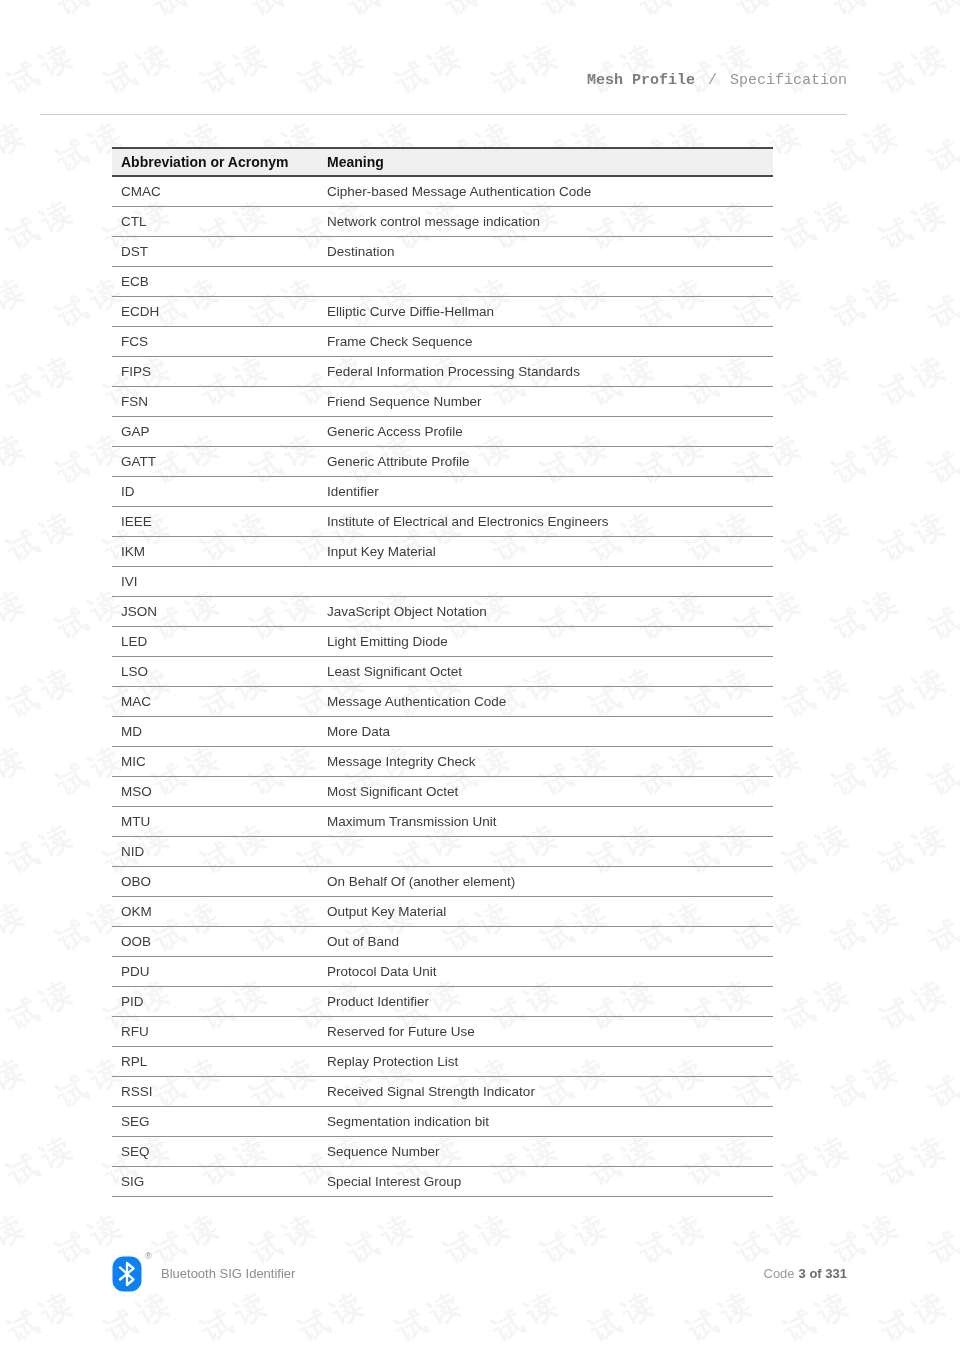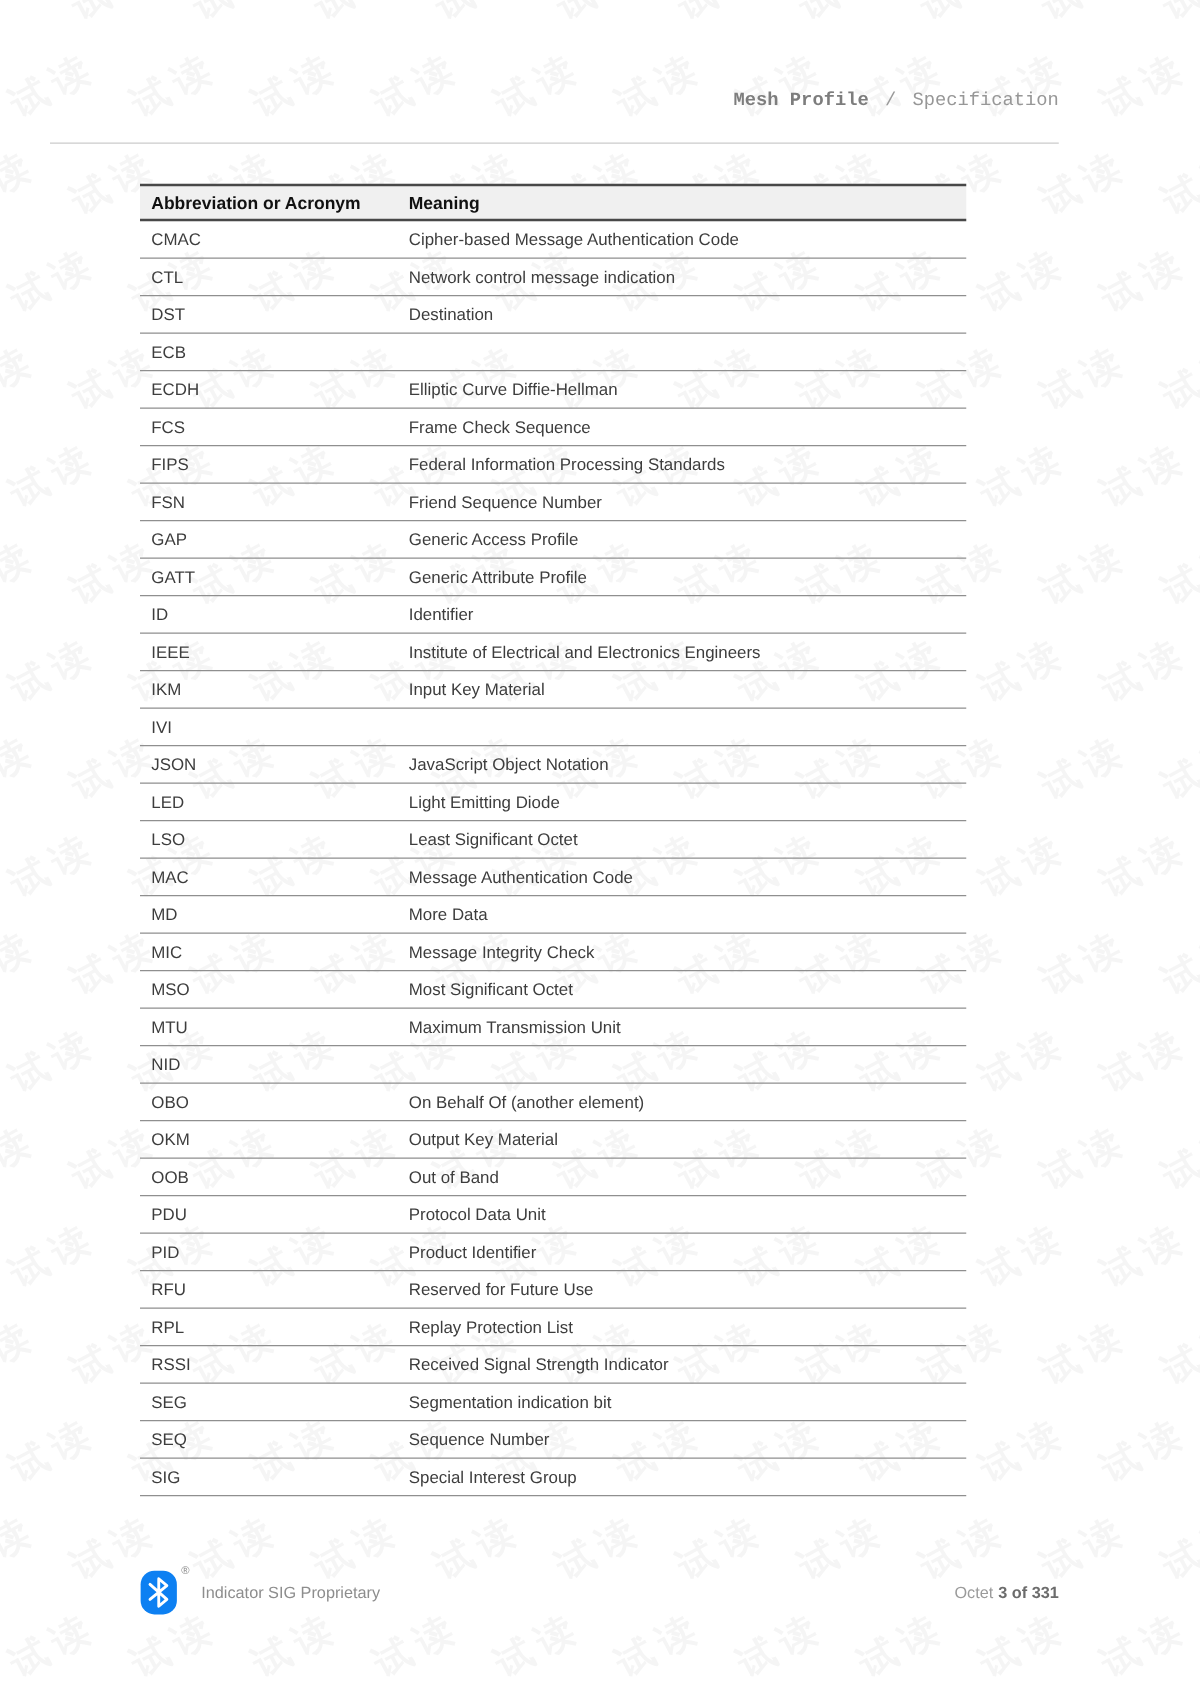--- a/index.html
+++ b/index.html
@@ -390,15 +390,15 @@
       </div>
     </div>
 </div>
 
 <div class="page-footer">
   <svg class="bt-logo" viewBox="0 0 30 36" width="30" height="36" aria-hidden="true">
     <rect x="0.5" y="0.5" width="29" height="35" rx="11" fill="#0d80f2"></rect>
     <path d="M8,11.5 L21.5,23.5 L15,29 L15,7 L21.5,12.5 L8,23.5" fill="none" stroke="#ffffff" stroke-width="2.3" stroke-linejoin="round" stroke-linecap="round"></path>
   </svg>
   <span class="bt-reg">®</span>
-  <span class="footer-text">Indicator SIG Proprietary</span>
-  <span class="page-indicator"><span>Octet</span><span class="pv">3 of 331</span></span>
+  <span class="footer-text">Bluetooth SIG Identifier</span>
+  <span class="page-indicator"><span>Code</span><span class="pv">3 of 331</span></span>
 </div>
 
 </body></html>

